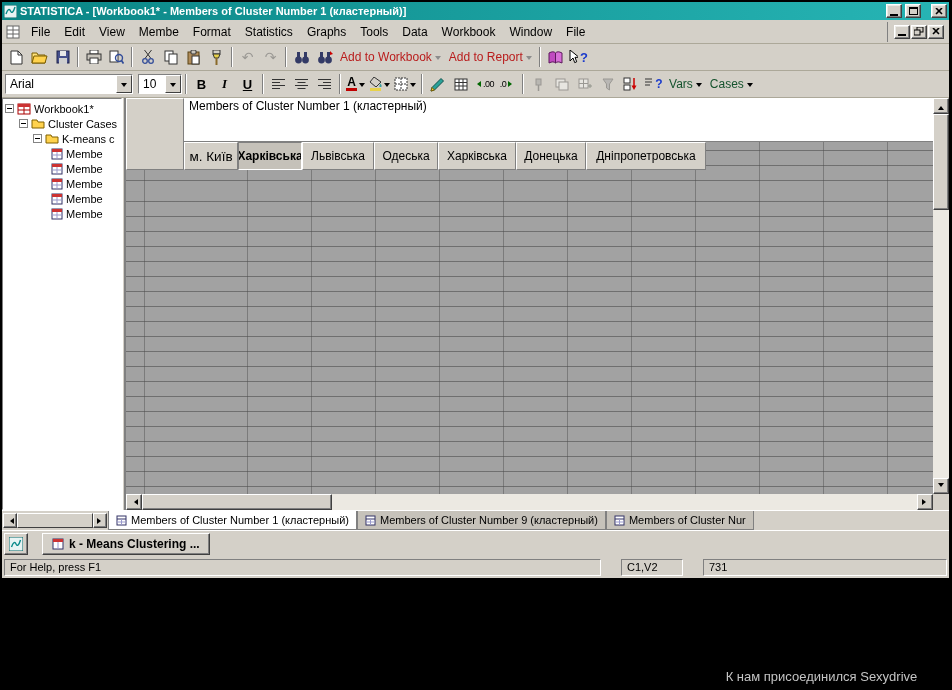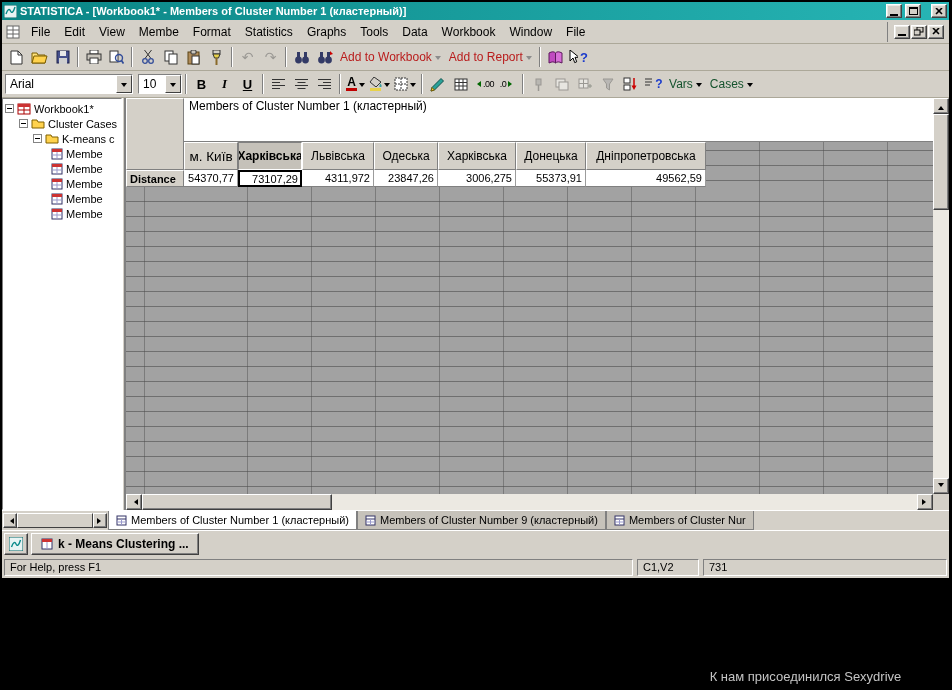--- a/index.html
+++ b/index.html
@@ -87,31 +87,31 @@
   .tri-lf{width:0;height:0;border:3px solid transparent;border-right:4px solid #000}
   .tri-rt{width:0;height:0;border:3px solid transparent;border-left:4px solid #000}
 
   
   .doctabs{height:20px;flex:none;display:flex;align-items:stretch;background:#d4d0c8;border-top:1px solid #fff}
   .tabscroll{width:106px;flex:none;display:flex;align-items:center;gap:0;padding:1px}
   .tabscroll .sbtn{width:14px;height:15px}
   .tabscroll .tthumb{flex:1;height:15px;background:#d4d0c8;border:1px solid;border-color:#fff #404040 #404040 #fff}
   .dtab{display:flex;align-items:center;gap:4px;padding:0 7px;font-size:11px;border:1px solid #808080;border-top:none;background:#c6c2ba;white-space:nowrap;overflow:hidden;flex:none}
   .dtab.active{background:#fff}
-  .analysisbar{height:26px;flex:none;display:flex;align-items:center;gap:3px;padding:1px 2px;background:#d4d0c8;border-top:1px solid #fff}
+  .analysisbar{height:26px;flex:none;display:flex;align-items:center;gap:14px;padding:1px 2px;background:#d4d0c8;border-top:1px solid #fff}
   .abtn{width:24px;height:22px;flex:none;background:#d4d0c8;border:1px solid;border-color:#fff #404040 #404040 #fff;box-shadow:inset -1px -1px 0 #808080;display:flex;align-items:center;justify-content:center}
   .atab{height:22px;flex:none;display:flex;align-items:center;gap:5px;padding:0 9px;background:#d4d0c8;border:1px solid;border-color:#fff #404040 #404040 #fff;box-shadow:inset -1px -1px 0 #808080;font-size:12px;font-weight:bold;white-space:nowrap}
 
   
-  .statusbar{height:22px;flex:none;display:flex;align-items:center;gap:4px;padding:2px 2px;background:#d4d0c8}
+  .statusbar{height:22px;flex:none;display:flex;align-items:center;gap:20px;padding:2px 2px;background:#d4d0c8}
   .spanel{height:17px;border:1px solid;border-color:#808080 #fff #fff #808080;display:flex;align-items:center;padding:0 5px;font-size:11px;white-space:nowrap;overflow:hidden}
   .spanel.grow{flex:1}
   .spanel.cellref{width:62px;flex:none}
   .spanel.cellval{width:244px;flex:none}
-  .watermark{position:absolute;right:16px;bottom:2px;width:261px;height:23px;background:#000;color:#c4c4c4;display:flex;align-items:center;justify-content:center;font-size:13px;z-index:9;white-space:nowrap}
+  .watermark{position:absolute;right:0;bottom:2px;width:261px;height:23px;background:#000;color:#c4c4c4;display:flex;align-items:center;justify-content:center;font-size:13px;z-index:9;white-space:nowrap}
 </style>
 </head>
 <body>
 
 <div class="screen">
 
   <div class="titlebar">
     <span>
       <svg width="13" height="13">
           <rect width="13" height="13" fill="#e8f4f4"></rect>
@@ -536,31 +536,20 @@
                 <div class="hdr w2 selected">Харківська</div>
                 <div class="hdr w3">Львівська</div>
                 <div class="hdr w4">Одеська</div>
                 <div class="hdr w5">Харківська</div>
                 <div class="hdr w6">Донецька</div>
                 <div class="hdr w7">Дніпропетровська</div>
                 <div class="emptyrest"></div>
               </div>
             </div>
           </div>
-          <div class="drow">
-            <div class="rowhdr">Distance</div>
-            <div class="cell w1">54370,77</div>
-            <div class="cell w2 current">73107,29</div>
-            <div class="cell w3">4311,972</div>
-            <div class="cell w4">23847,26</div>
-            <div class="cell w5">3006,275</div>
-            <div class="cell w6">55373,91</div>
-            <div class="cell w7">49562,59</div>
-            <div class="emptyrest"></div>
-          </div>
           <div class="emptyrest"></div>
         </div>
         <div class="hscroll">
           <span class="sbtn">
               <i class="tri-lf"></i>
             </span>
           <span class="hthumb"></span>
           <span class="sspace"></span>
           <span class="sbtn">
               <i class="tri-rt"></i>

